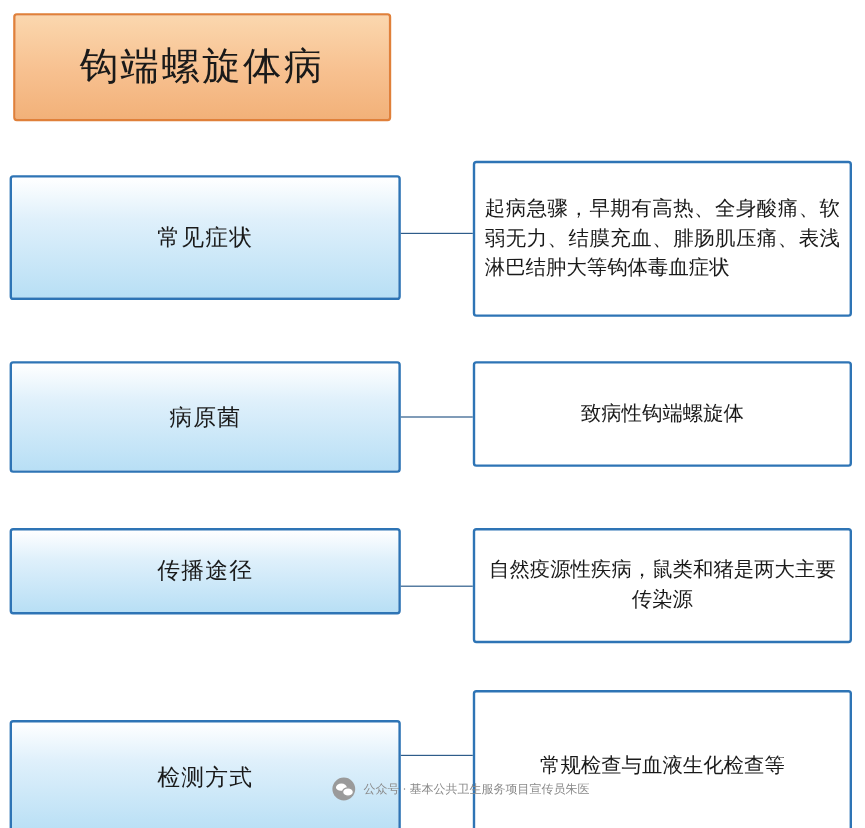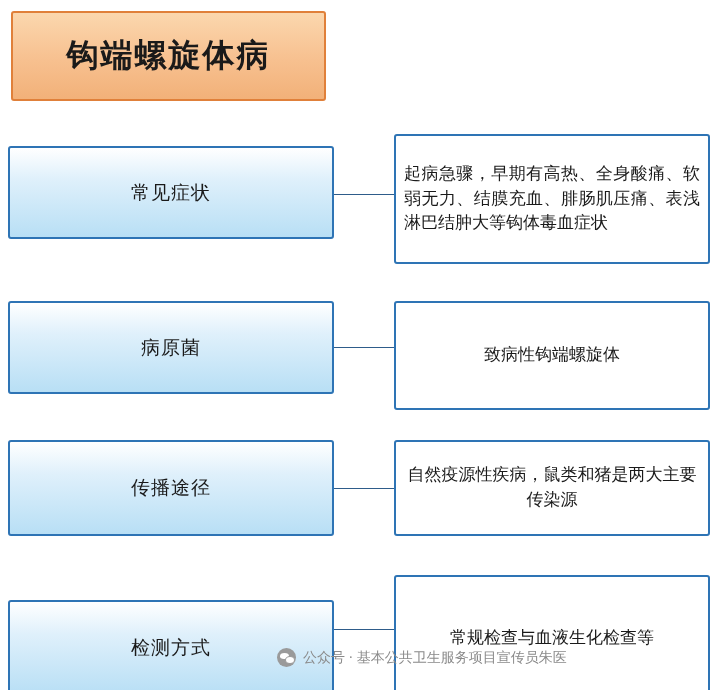--- a/index.html
+++ b/index.html
@@ -33,21 +33,21 @@
     display: flex;
     align-items: center;
     justify-content: center;
     box-sizing: border-box;
   }
   .title-text {
     font-size: 32px;
     color: #1a1a1a;
     letter-spacing: 2px;
     font-family: "Liberation Serif", serif;
-    font-weight: bold;
+    font-weight: normal;
   }
 
   
   .left-box {
     position: absolute;
     left: 8px;
     width: 326px;
     background: linear-gradient(180deg, #ffffff 0%, #dff0fb 35%, #b8dff5 100%);
     border: 2px solid #2e74b5;
     border-radius: 3px;
@@ -98,21 +98,21 @@
 
   
   .watermark {
     position: absolute;
     left: 277px;
     top: 648px;
     display: flex;
     align-items: center;
     gap: 7px;
     color: #8a8a8a;
-    font-size: 14px;
+    font-size: 10px;
     font-family: "Liberation Serif", serif;
     white-space: nowrap;
   }
   .wechat-icon {
     width: 19px;
     height: 19px;
     border-radius: 50%;
     background: #9a9a9a;
     position: relative;
     flex: 0 0 auto;
@@ -141,37 +141,37 @@
 </style>
 </head>
 <body>
 
 <div class="canvas">
 
   <div class="title-box">
     <span class="title-text">钩端螺旋体病</span>
   </div>
 
-  <div class="left-box" style="top:146px; height:93px;">
+  <div class="left-box" style="top:146px; height:104px;">
     <span class="left-text">常见症状</span>
   </div>
   <div class="connector" style="left:334px; top:194px; width:60px;"></div>
   <div class="right-box" style="top:134px; height:130px;">
     <span class="right-text justify">起病急骤，早期有高热、全身酸痛、软弱无力、结膜充血、腓肠肌压痛、表浅淋巴结肿大等钩体毒血症状</span>
   </div>
 
   <div class="left-box" style="top:301px; height:93px;">
     <span class="left-text">病原菌</span>
   </div>
   <div class="connector" style="left:334px; top:347px; width:60px;"></div>
-  <div class="right-box" style="top:301px; height:109px;">
+  <div class="right-box" style="top:301px; height:88px;">
     <span class="right-text">致病性钩端螺旋体</span>
   </div>
 
-  <div class="left-box" style="top:440px; height:96px;">
+  <div class="left-box" style="top:440px; height:72px;">
     <span class="left-text">传播途径</span>
   </div>
   <div class="connector" style="left:334px; top:488px; width:60px;"></div>
   <div class="right-box" style="top:440px; height:96px;">
     <span class="right-text">自然疫源性疾病，鼠类和猪是两大主要传染源</span>
   </div>
 
   <div class="left-box" style="top:600px; height:96px;">
     <span class="left-text">检测方式</span>
   </div>

